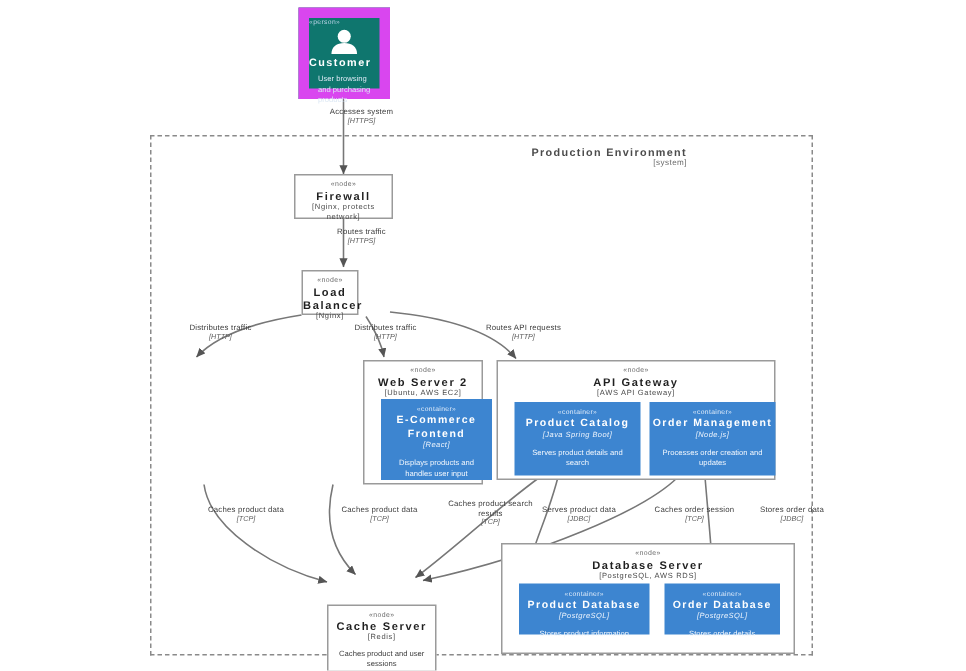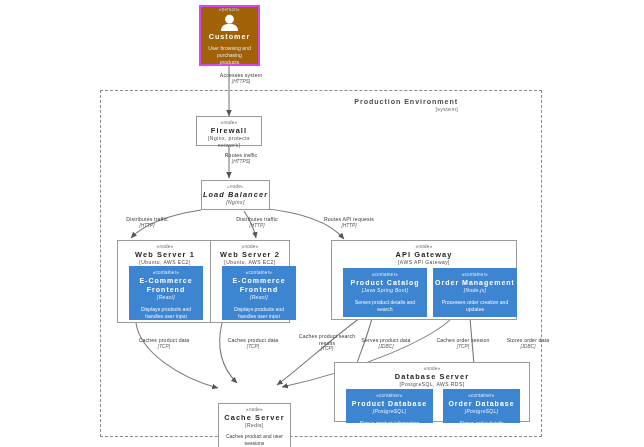--- a/index.html
+++ b/index.html
@@ -26,22 +26,22 @@
 
   
   .cont{position:absolute;box-sizing:border-box;background:#3d85d0;color:#ffffff;
         text-align:center;padding-top:4px;}
   .cont .stereo{color:#e2edfa;font-size:4.5px;}
   .cont .cont-name{font-size:7px;font-weight:bold;letter-spacing:1px;line-height:9px;color:#ffffff;}
   .cont .cont-tech{font-size:5px;font-style:italic;color:#edf4fd;line-height:7px;letter-spacing:.3px;}
   .cont .cont-desc{font-size:5.1px;color:#f2f7fd;line-height:7px;padding:5px 5px 0 5px;}
 
   
-  .actor{position:absolute;background:#a16207;border:2px solid #d946ef;box-sizing:border-box;
-         text-align:center;color:#ffffff;}
+  .actor{position:absolute;background:#0f766e;border:7px solid #d946ef;box-sizing:border-box;
+         color:#ffffff;}
   .actor .stereo{color:#bcd3e8;font-size:4.5px;}
   .actor .actor-name{font-size:7.2px;font-weight:bold;letter-spacing:1px;line-height:10px;}
   .actor .actor-desc{font-size:5.1px;color:#dce8f4;line-height:7px;padding:3px 6px 0 6px;}
   .actor-glyph{width:100%;height:19px;display:block;}
 
   
   .elabel{position:absolute;text-align:center;color:#3c3c3c;line-height:6.6px;}
   .elabel .el-main{font-size:5.2px;letter-spacing:.15px;display:block;}
   .elabel .el-proto{font-size:4.8px;font-style:italic;color:#5a5a5a;display:block;}
 </style>
@@ -99,56 +99,43 @@
   </div>
 
   <div class="node" style="left:196px;top:116px;width:66px;height:30px;">
     <div class="node-head">
       <div class="stereo">«node»</div>
       <div class="node-name">Firewall</div>
       <div class="node-tech">[Nginx, protects network]</div>
     </div>
   </div>
 
-  <div class="node" style="left:201px;top:180px;width:69px;height:30px;font-style:italic;">
+  <div class="node" style="left:201px;top:180px;width:38px;height:30px;">
     <div class="node-head">
       <div class="stereo">«node»</div>
       <div class="node-name">Load Balancer</div>
       <div class="node-tech">[Nginx]</div>
     </div>
   </div>
 
-  <div class="node" style="left:117px;top:240px;width:96px;height:83px;">
-    <div class="node-head">
-      <div class="stereo">«node»</div>
-      <div class="node-name">Web  Server  1</div>
+
+  <div class="node" style="left:242px;top:240px;width:80px;height:83px;">
+    <div class="node-head">
+      <div class="stereo">«node»</div>
+      <div class="node-name">Web  Server  2</div>
       <div class="node-tech">[Ubuntu,  AWS  EC2]</div>
     </div>
     <div class="cont" style="left:11px;top:25px;width:74px;height:54px;">
       <div class="stereo">«container»</div>
       <div class="cont-name">E-Commerce Frontend</div>
       <div class="cont-tech">[React]</div>
       <div class="cont-desc">Displays products and handles user input</div>
     </div>
   </div>
 
-  <div class="node" style="left:210px;top:240px;width:80px;height:83px;">
-    <div class="node-head">
-      <div class="stereo">«node»</div>
-      <div class="node-name">Web  Server  2</div>
-      <div class="node-tech">[Ubuntu,  AWS  EC2]</div>
-    </div>
-    <div class="cont" style="left:11px;top:25px;width:74px;height:54px;">
-      <div class="stereo">«container»</div>
-      <div class="cont-name">E-Commerce Frontend</div>
-      <div class="cont-tech">[React]</div>
-      <div class="cont-desc">Displays products and handles user input</div>
-    </div>
-  </div>
-
   <div class="node" style="left:331px;top:240px;width:186px;height:80px;">
     <div class="node-head">
       <div class="stereo">«node»</div>
       <div class="node-name">API   Gateway</div>
       <div class="node-tech">[AWS  API  Gateway]</div>
     </div>
     <div class="cont" style="left:11px;top:27px;width:84px;height:49px;">
       <div class="stereo">«container»</div>
       <div class="cont-name">Product Catalog</div>
       <div class="cont-tech">[Java Spring Boot]</div>
@@ -164,21 +151,21 @@
 
   <div class="node" style="left:218px;top:403px;width:73px;height:45px;">
     <div class="node-head">
       <div class="stereo">«node»</div>
       <div class="node-name">Cache Server</div>
       <div class="node-tech">[Redis]</div>
     </div>
     <div class="node-desc">Caches product and user sessions</div>
   </div>
 
-  <div class="node" style="left:334px;top:362px;width:196px;height:60px;">
+  <div class="node" style="left:334px;top:362px;width:196px;height:74px;">
     <div class="node-head">
       <div class="stereo">«node»</div>
       <div class="node-name">Database   Server</div>
       <div class="node-tech">[PostgreSQL,  AWS  RDS]</div>
     </div>
     <div class="cont" style="left:11px;top:26px;width:87px;height:34px;">
       <div class="stereo">«container»</div>
       <div class="cont-name">Product Database</div>
       <div class="cont-tech">[PostgreSQL]</div>
       <div class="cont-desc">Stores product information</div>

